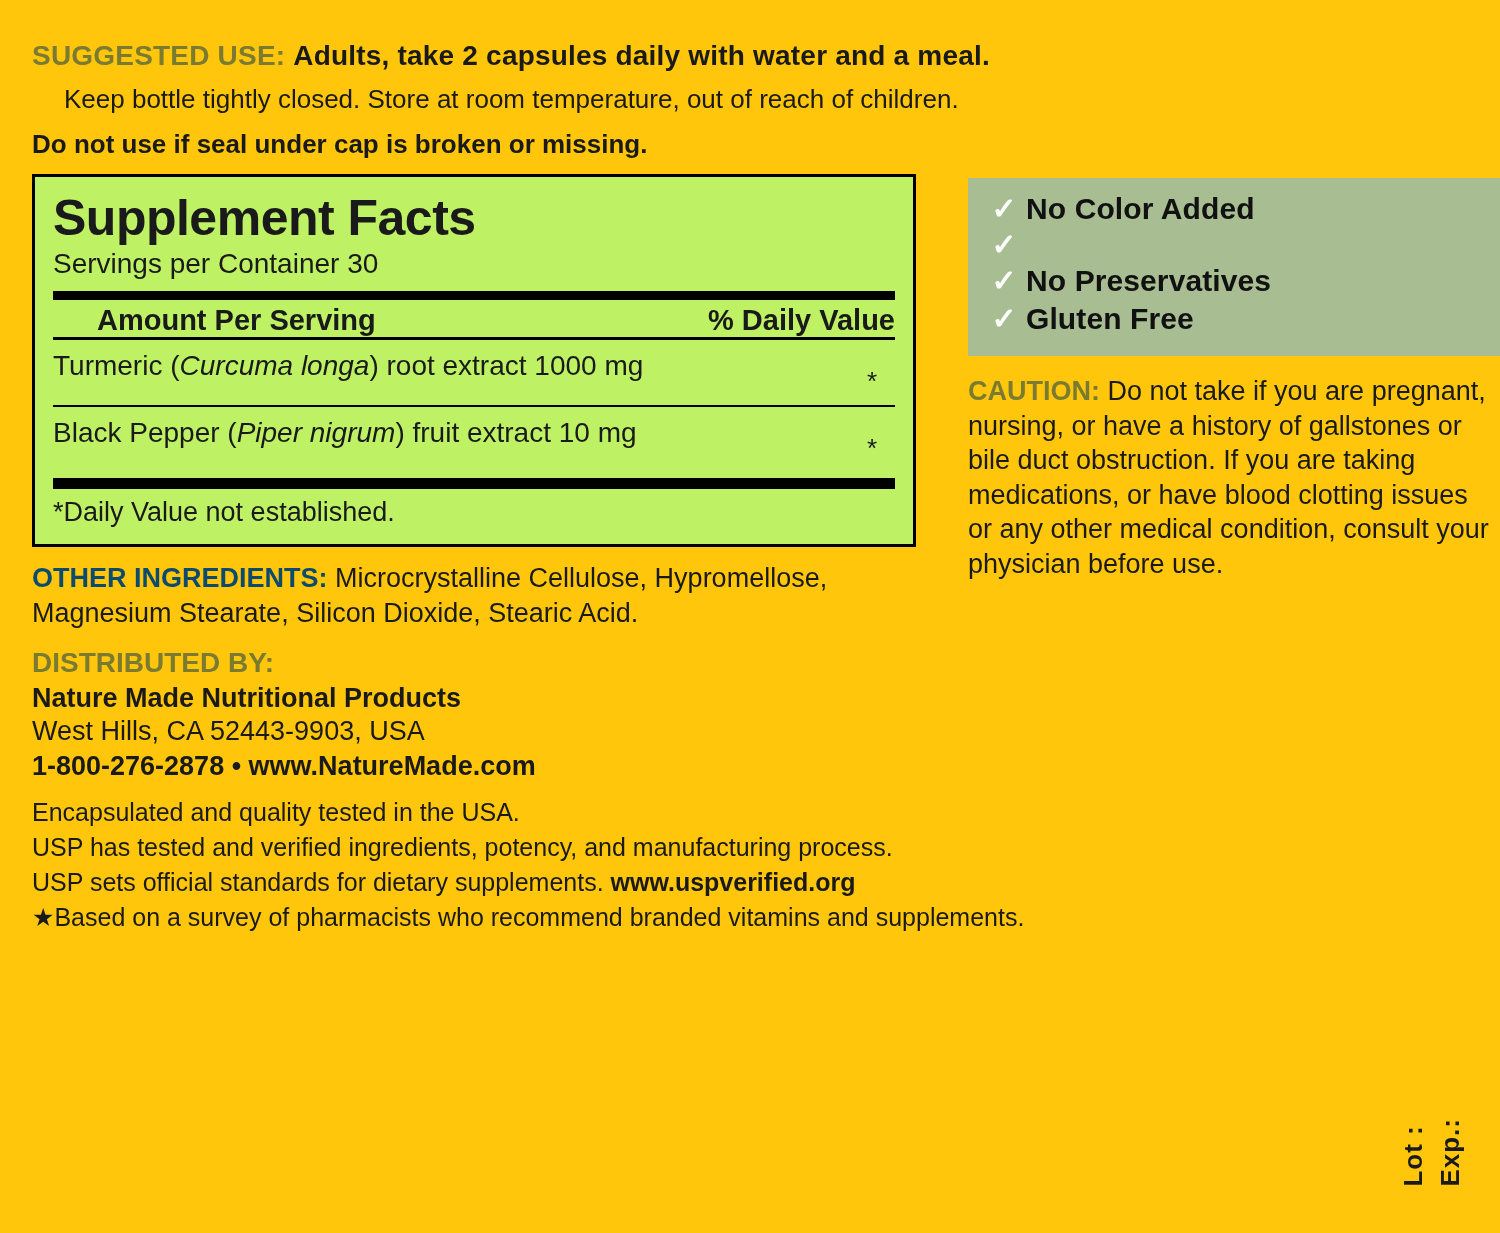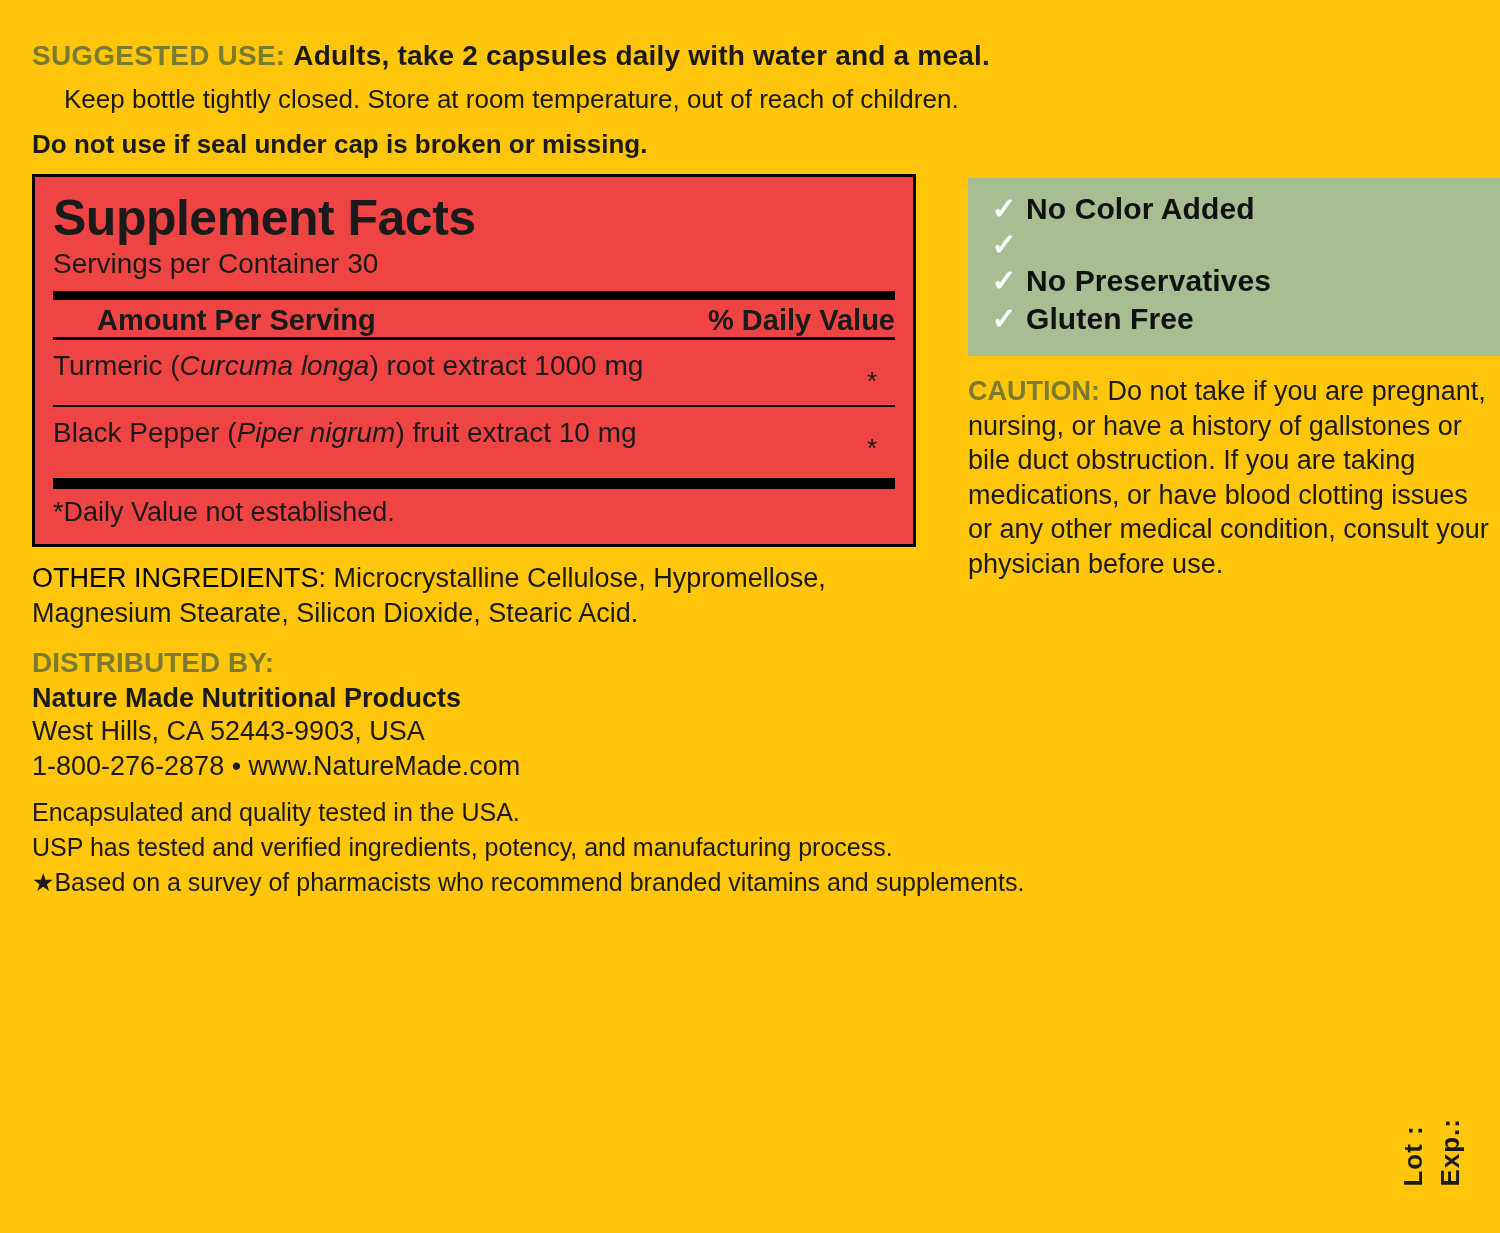--- a/index.html
+++ b/index.html
@@ -64,21 +64,21 @@
     flex: 0 0 900px;
   }
   .col-right {
     flex: 1 1 auto;
     padding-left: 36px;
     padding-top: 4px;
   }
 
   
   .sf-panel {
-    background: #ef4444;
+    background: #bef264;
     border: 3px solid #000;
     box-sizing: border-box;
     width: 884px;
     padding: 14px 18px 16px 18px;
   }
   .sf-title {
     font-size: 50px;
     font-weight: bold;
     letter-spacing: -0.5px;
     line-height: 1.08;
@@ -136,22 +136,22 @@
   .sf-footnote {
     font-size: 27px;
     padding-top: 8px;
   }
 
   
   .block {
     margin-top: 14px;
   }
   .lbl-olive {
-    color: #000000;
-    font-weight: normal;
+    color: #0c4a6e;
+    font-weight: bold;
   }
   .oi {
     font-size: 27px;
     line-height: 1.3;
     width: 900px;
   }
   .dist-label {
     font-size: 28px;
     font-weight: bold;
     color: #7a7a31;
@@ -161,21 +161,21 @@
     font-size: 27px;
     font-weight: bold;
     margin-top: 4px;
   }
   .dist-addr {
     font-size: 27px;
     margin-top: 2px;
   }
   .dist-contact {
     font-size: 27px;
-    font-weight: normal;
+    font-weight: bold;
     margin-top: 4px;
   }
   .fine {
     font-size: 25px;
     line-height: 1.32;
     margin-top: 14px;
     width: 1180px;
   }
   .fine div {
     margin-bottom: 2px;
@@ -324,20 +324,21 @@
       <div class="caution">
         <span class="lbl">CAUTION:</span><span> Do not take if you are pregnant, nursing, or have a history of gallstones or bile duct obstruction. If you are taking medications, or have blood clotting issues or any other medical condition, consult your physician before use.</span>
       </div>
 
     </div>
   </div>
 
   <div class="fine">
     <div>Encapsulated and quality tested in the USA.</div>
     <div>USP has tested and verified ingredients, potency, and manufacturing process.</div>
+    <div><span>USP sets official standards for dietary supplements. </span><span class="bold-inline">www.uspverified.org</span></div>
     <div>★Based on a survey of pharmacists who recommend branded vitamins and supplements.</div>
   </div>
 
   <div class="lotexp">
     <span>Lot :</span>
     <span>Exp.:</span>
   </div>
 
 </div>
 

